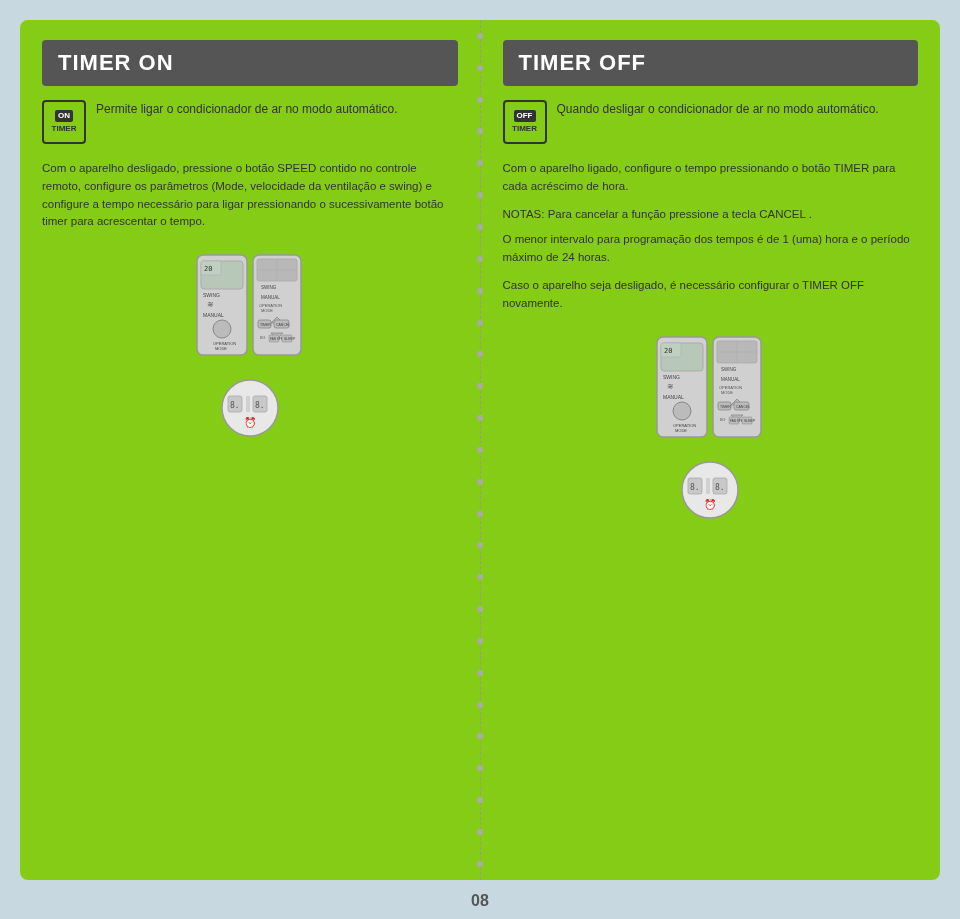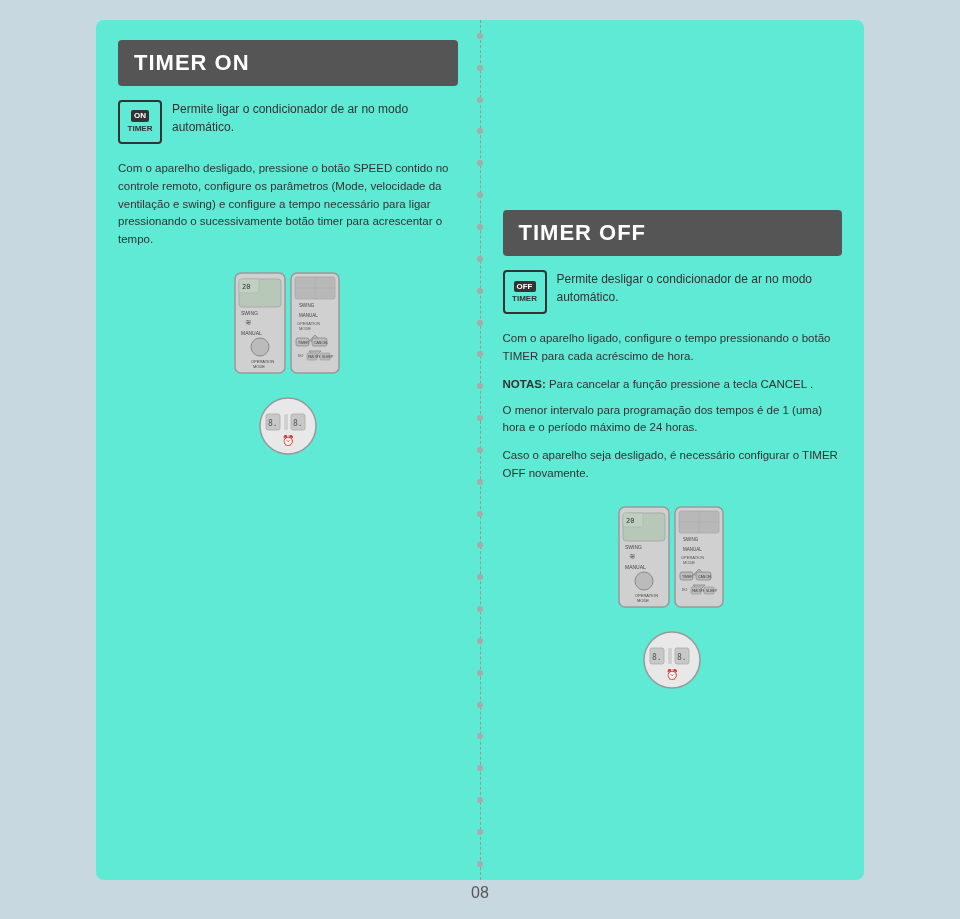--- a/index.html
+++ b/index.html
@@ -9,22 +9,22 @@
       width: 960px;
       min-height: 919px;
       display: flex;
       flex-direction: column;
       align-items: center;
       justify-content: flex-start;
       padding: 20px;
     }
 
     .main-container {
-      background: #5eead4;
-      width: 768px;
+      background: #84cc16;
+      width: 920px;
       min-height: 860px;
       border-radius: 8px;
       display: flex;
       flex-direction: row;
       position: relative;
       padding: 0;
       overflow: hidden;
     }
 
     .left-panel {
@@ -33,21 +33,20 @@
       border-right: 1px dashed #999;
       display: flex;
       flex-direction: column;
     }
 
     .right-panel {
       flex: 1;
       padding: 20px 22px 20px 22px;
       display: flex;
       flex-direction: column;
-      justify-content: center;
     }
 
     .section-title {
       background: #555;
       color: white;
       font-size: 22px;
       font-weight: bold;
       padding: 10px 16px;
       border-radius: 4px;
       margin-bottom: 14px;
@@ -105,21 +104,21 @@
     }
 
     .note-text {
       font-size: 11.5px;
       line-height: 1.55;
       color: #333;
       margin-bottom: 8px;
     }
 
     .note-text strong {
-      font-weight: bold;
+      font-weight: normal;
     }
 
     .divider-dots {
       position: absolute;
       left: 50%;
       top: 0;
       bottom: 0;
       width: 2px;
       display: flex;
       flex-direction: column;
@@ -130,24 +129,24 @@
 
     .dot {
       width: 6px;
       height: 6px;
       background: #aaa;
       border-radius: 50%;
     }
 
     .page-number {
       font-size: 16px;
-      font-weight: normal;
+      font-weight: bold;
       color: #555;
       text-align: center;
-      padding: 4px 0 0 0;
+      padding: 12px 0 0 0;
     }
 
     
     .illustration-area {
       display: flex;
       justify-content: center;
       gap: 15px;
       margin-top: 12px;
       flex-direction: column;
       align-items: center;
@@ -301,21 +300,21 @@
   </div>
 
   <div class="right-panel">
     <div class="section-title">TIMER OFF</div>
 
     <div class="timer-icon-row">
       <div class="timer-icon">
         <span class="icon-badge">OFF</span>
         <span class="icon-label">TIMER</span>
       </div>
-      <p class="intro-text">Permite desligar o condicionador de ar no modo automático.</p>
+      <p class="intro-text">Quando desligar o condicionador de ar no modo automático.</p>
     </div>
 
     <p class="body-text">Com o aparelho ligado, configure o tempo pressionando o botão TIMER para cada acréscimo de hora.</p>
 
     <p class="note-text">
       <strong>NOTAS:</strong>
       <span> Para cancelar a função pressione a tecla CANCEL</span>
       <span>.</span>
     </p>
 

